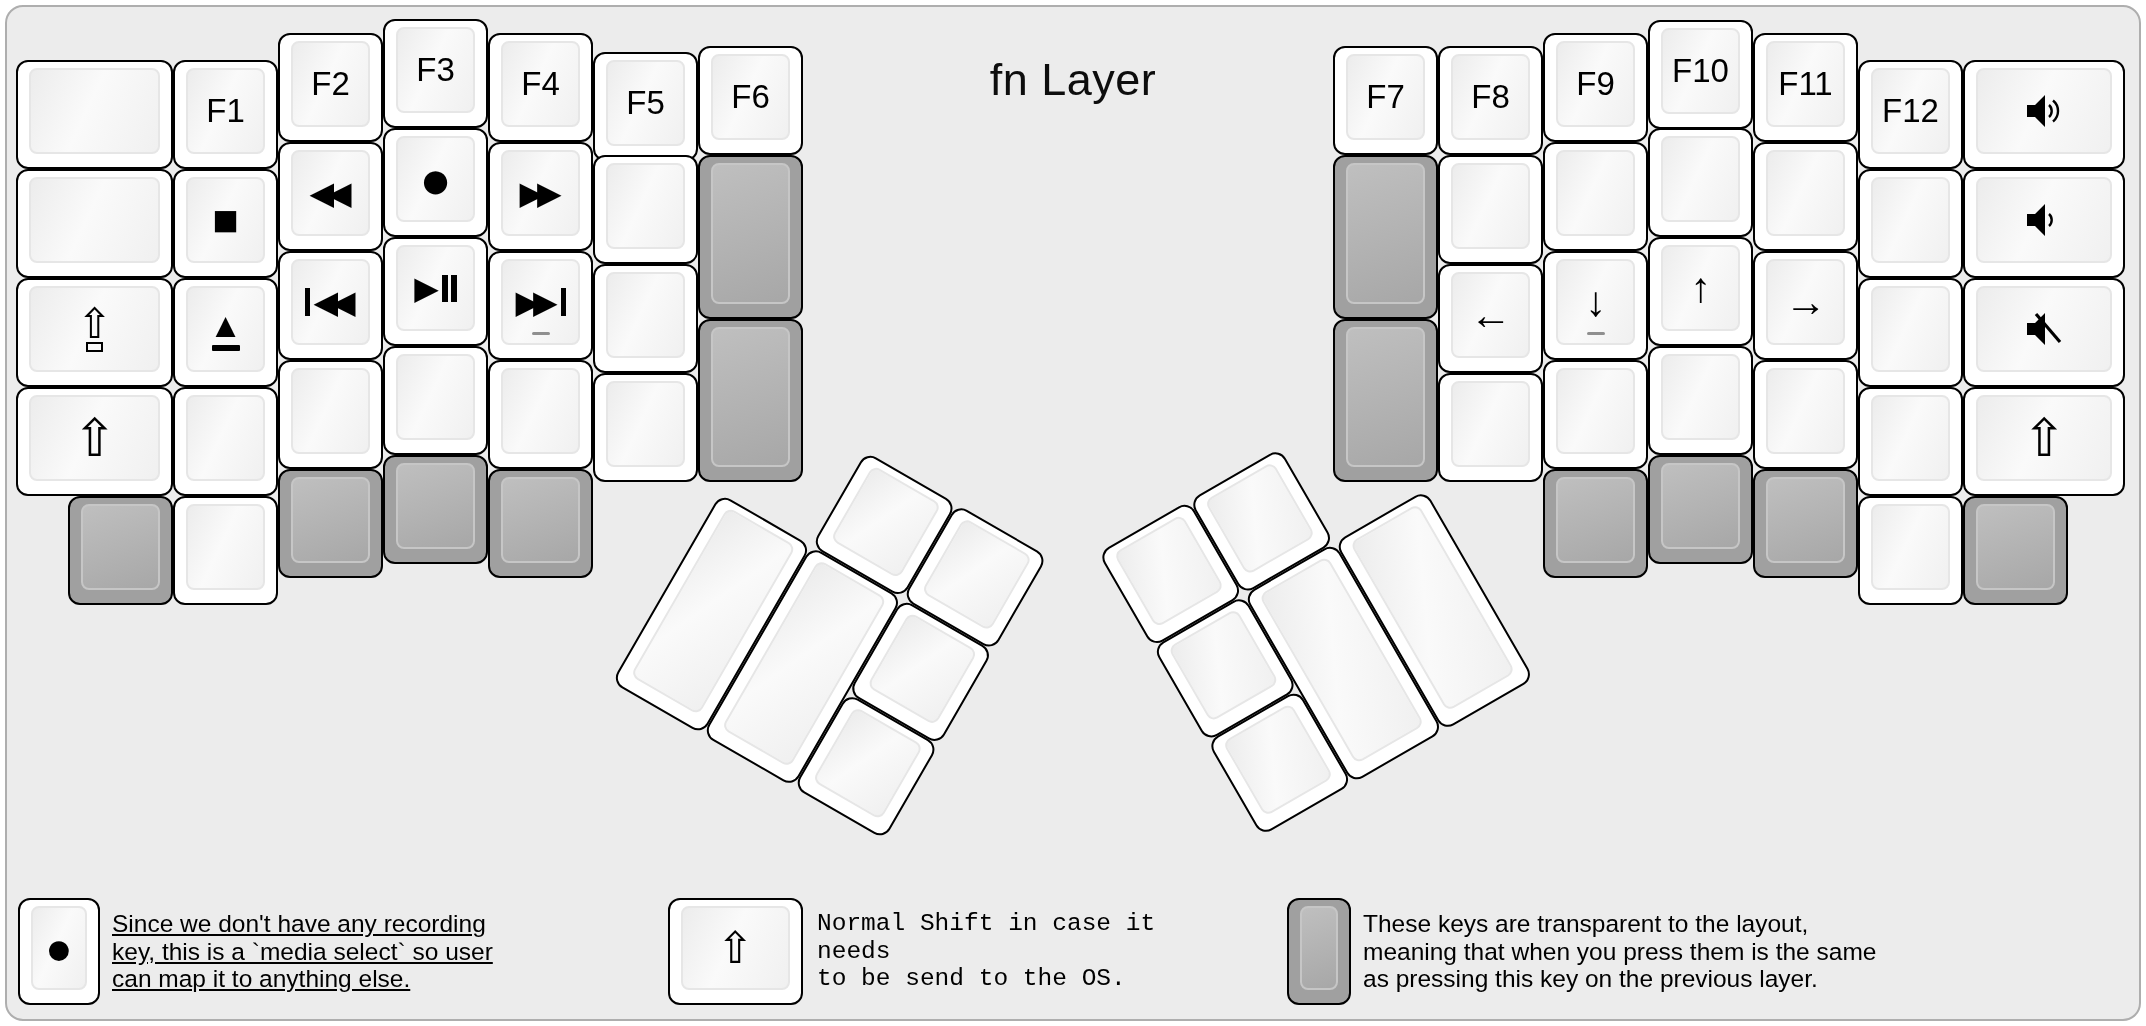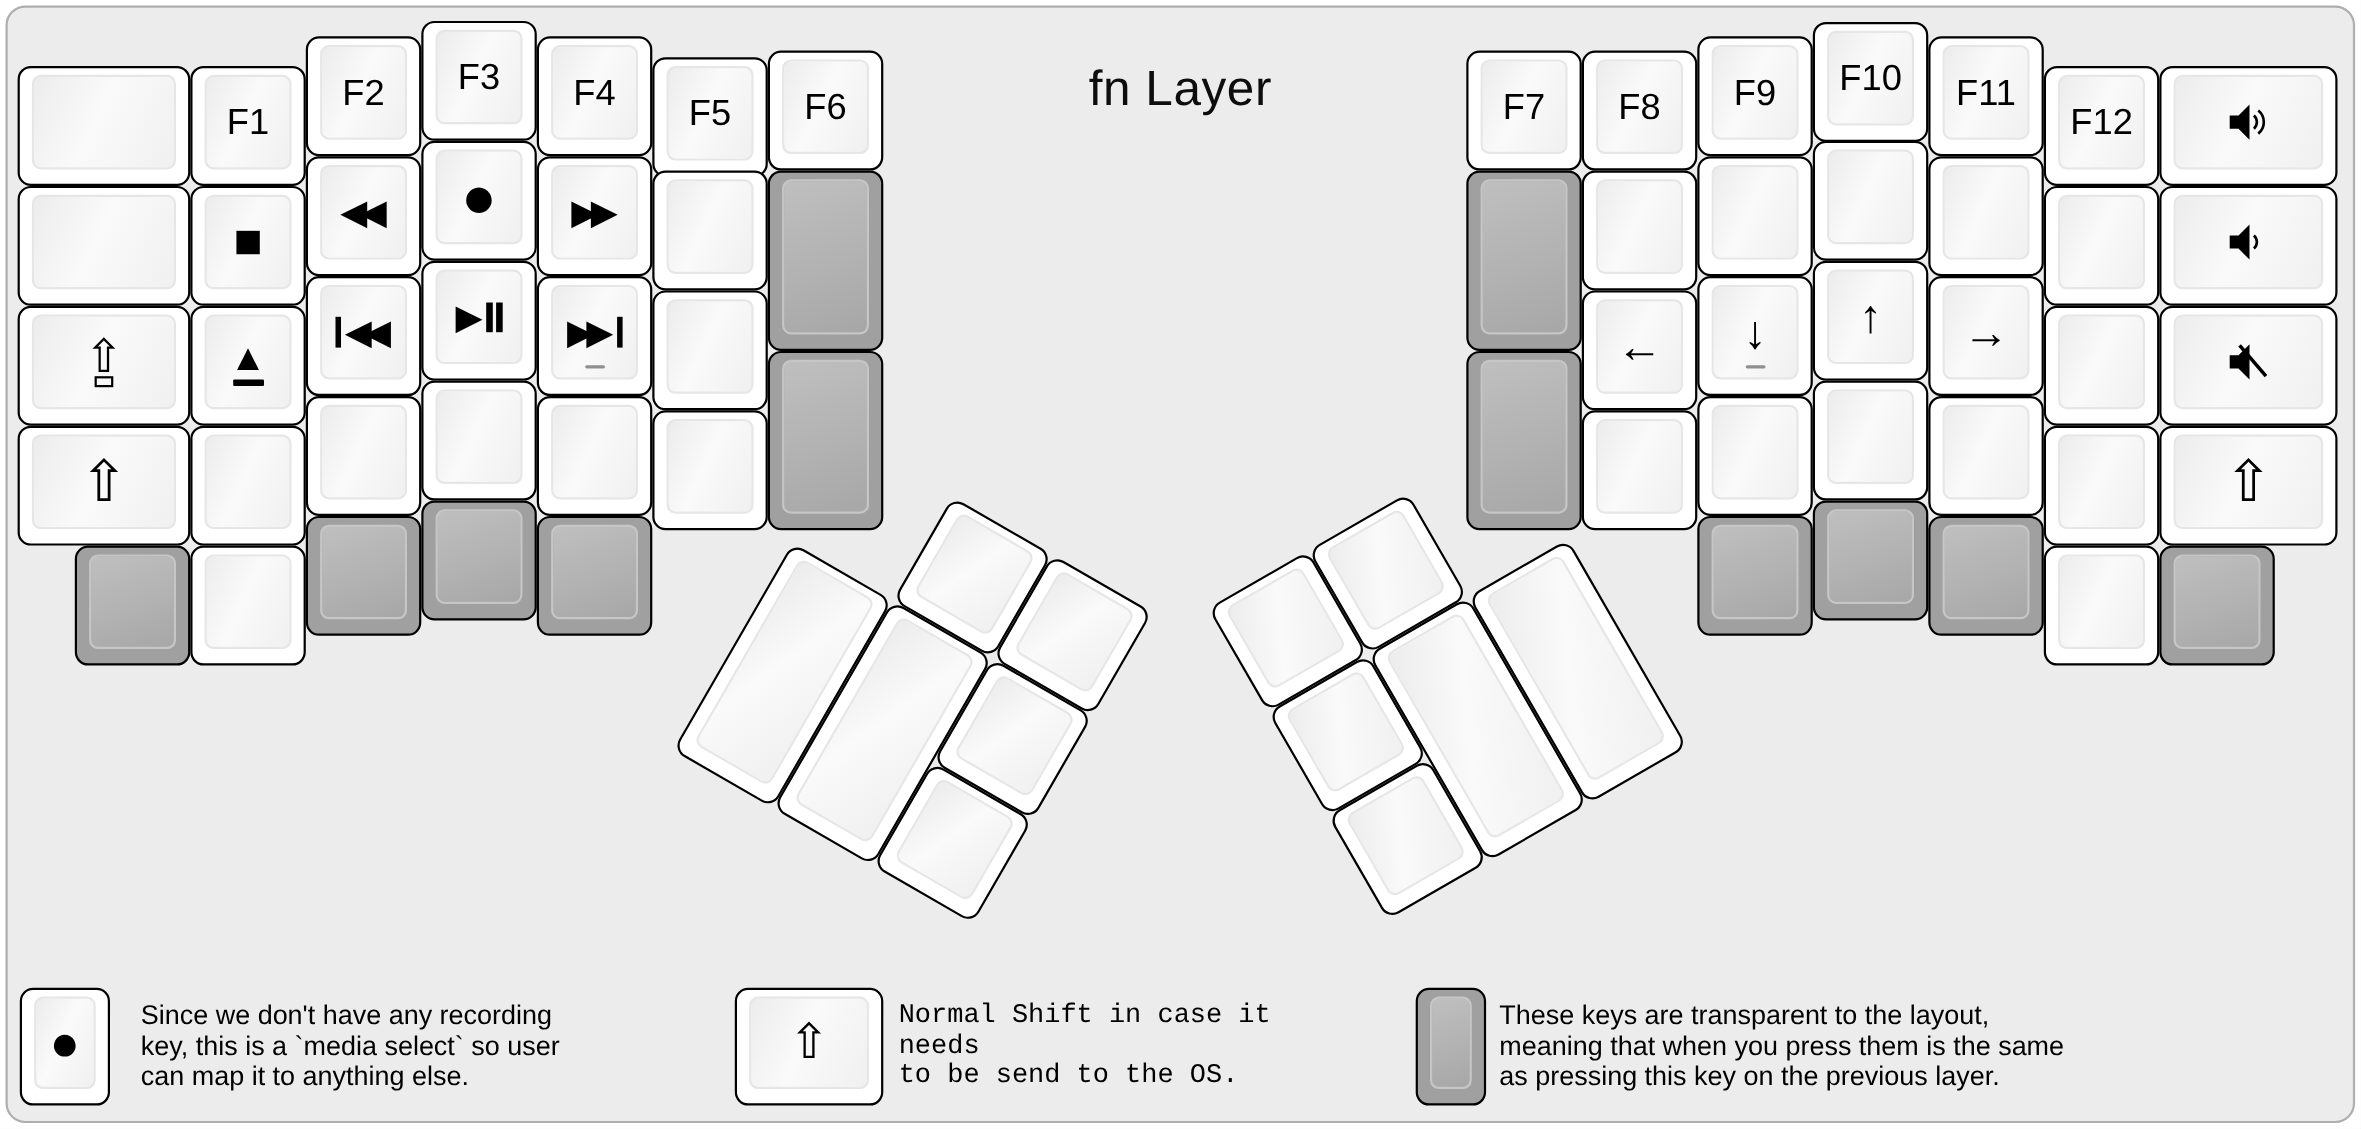--- a/index.html
+++ b/index.html
@@ -493,21 +493,21 @@
       </div>
     </div>
   <div id="legend">
       <div class="key" style="left: 18px; top: 898px; width: 82px; height: 107px;">
         <div class="keytop">
           <div class="keylabel">
             <span class="sym" style="font-size:46px">●</span>
           </div>
         </div>
       </div>
-      <div class="legend-text" style="left: 128px; top: 898px; width: 400px;">Since we don't have any recording
+      <div class="legend-text" style="left: 112px; top: 898px; width: 400px; text-decoration: underline;">Since we don't have any recording
 key, this is a `media select` so user
 can map it to anything else.</div>
       <div class="key" style="left: 668px; top: 898px; width: 135px; height: 107px;">
         <div class="keytop">
           <div class="keylabel">
             <span class="sym" style="font-size:44px">⇧</span>
           </div>
         </div>
       </div>
       <div class="legend-text" style="left: 817px; top: 898px; width: 420px; font-family: Liberation Mono, monospace;">Normal Shift in case it needs

